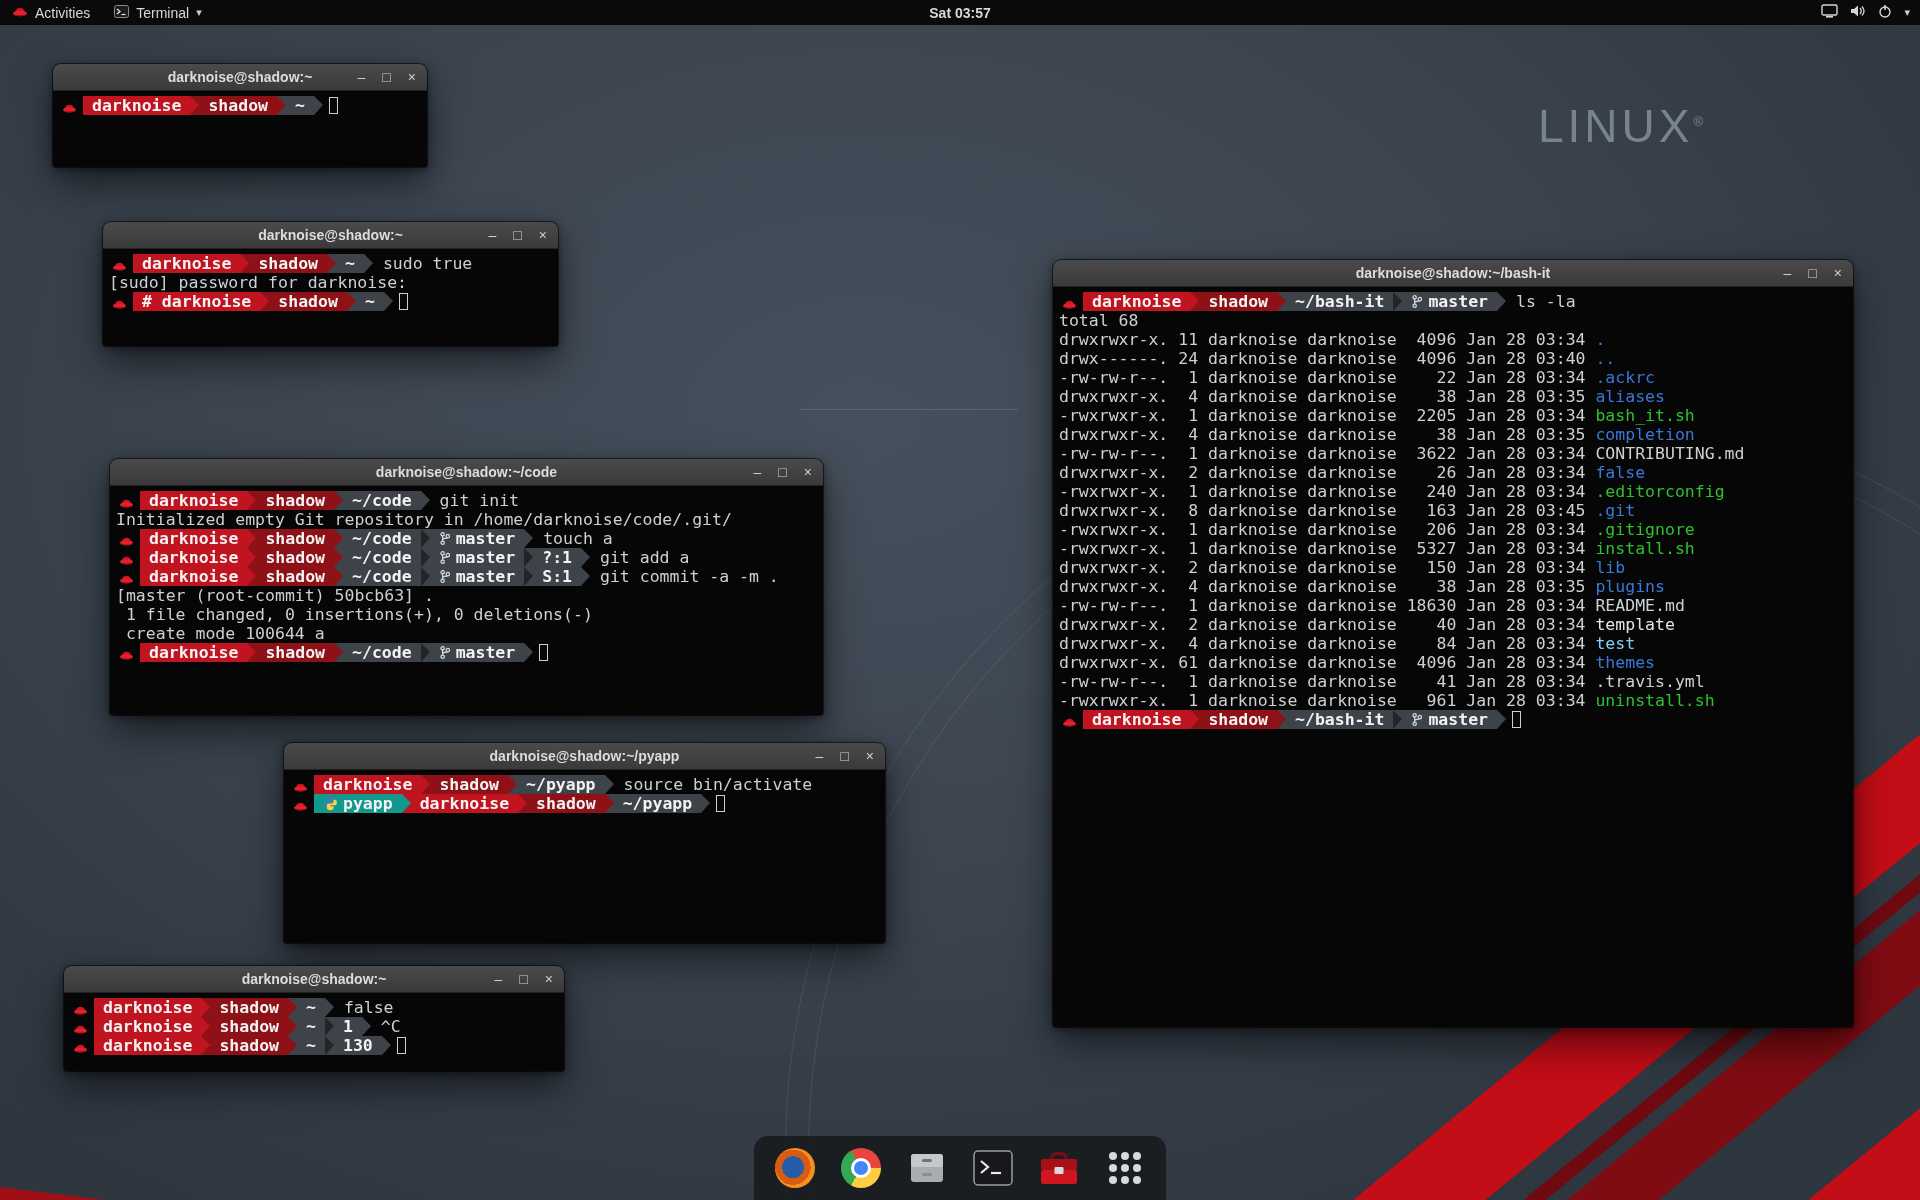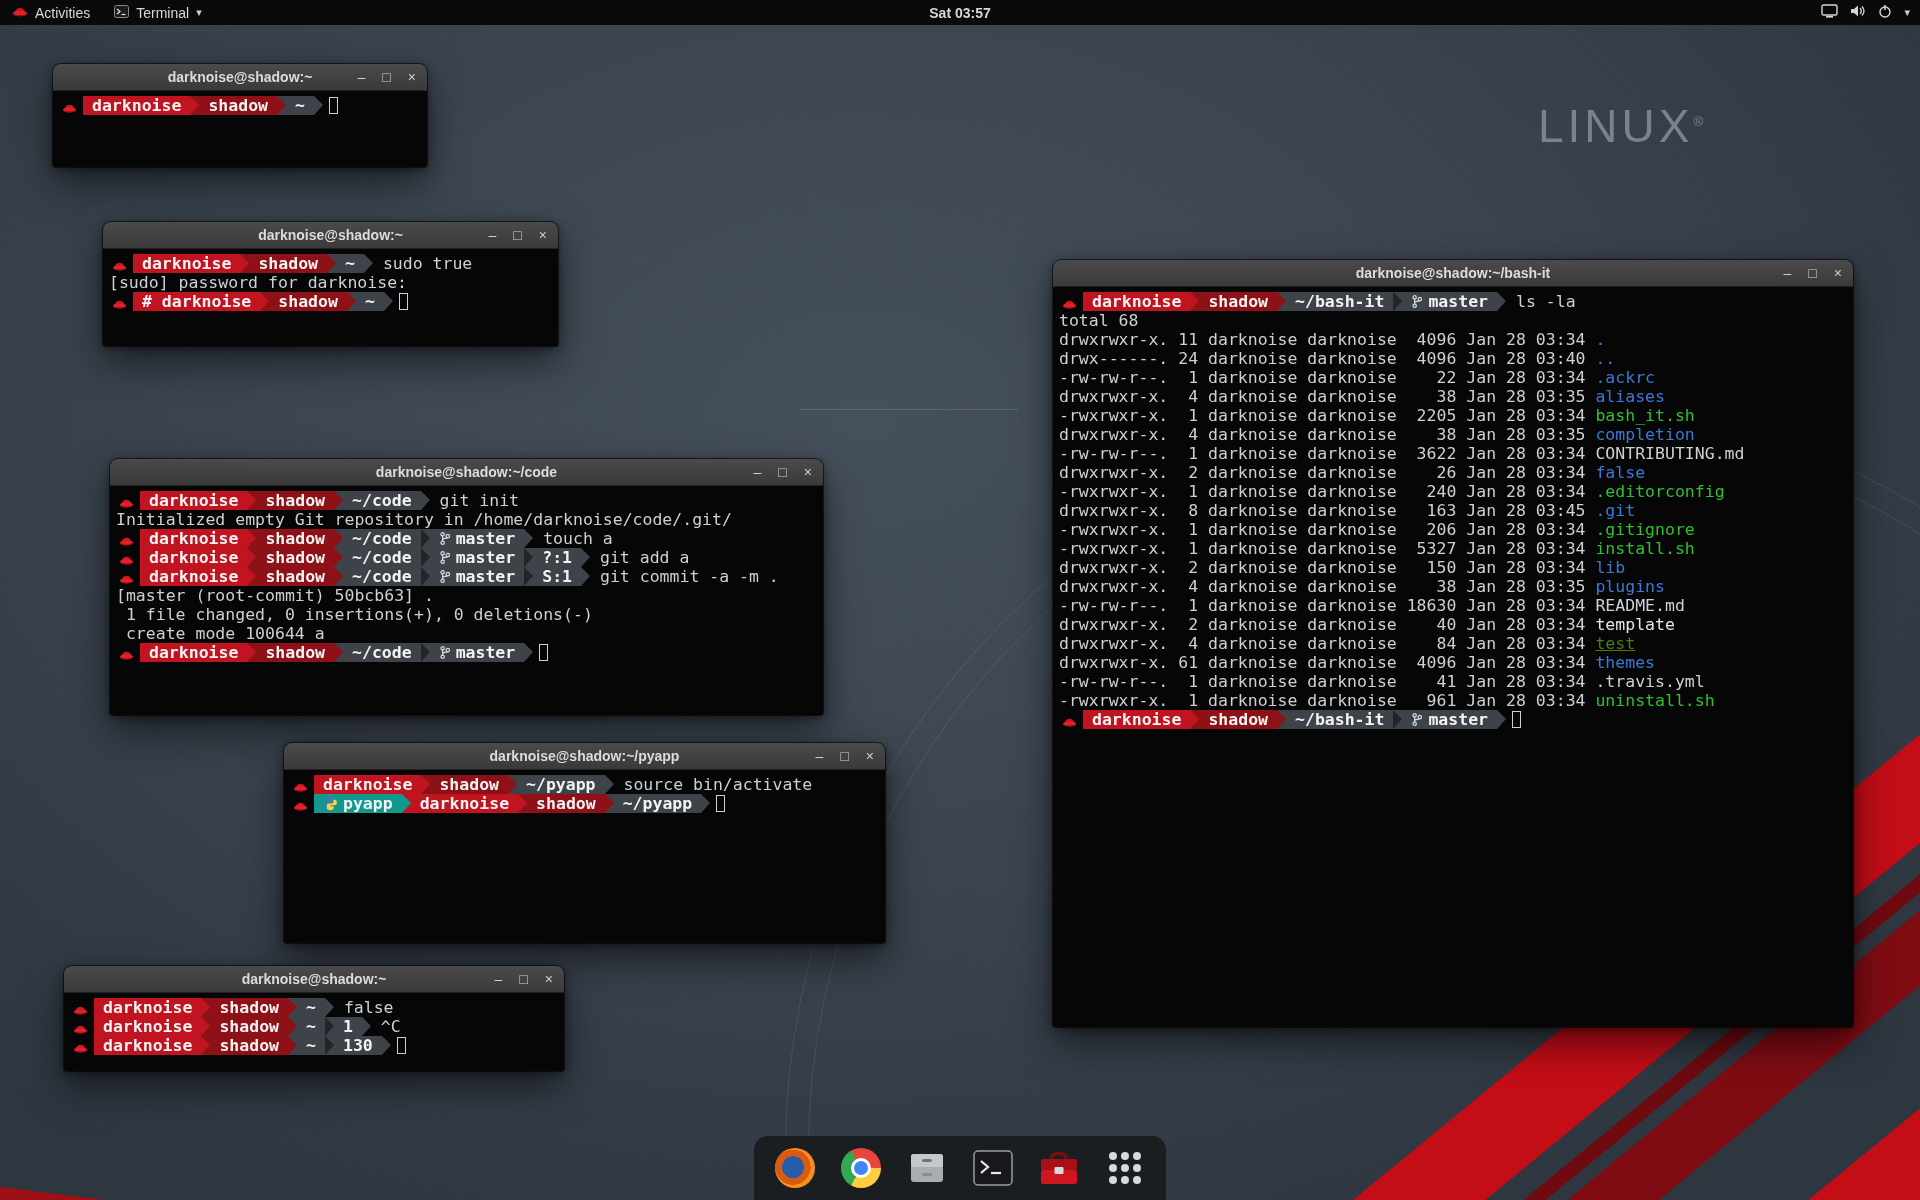--- a/index.html
+++ b/index.html
@@ -324,21 +324,21 @@
         <div class="term-line"><span class="tx">-rw-rw-r--.  1 darknoise darknoise  3622 Jan 28 03:34 </span><span class="tx">CONTRIBUTING.md</span></div>
         <div class="term-line"><span class="tx">drwxrwxr-x.  2 darknoise darknoise    26 Jan 28 03:34 </span><span class="tx" style="color: rgb(59, 120, 216);">false</span></div>
         <div class="term-line"><span class="tx">-rwxrwxr-x.  1 darknoise darknoise   240 Jan 28 03:34 </span><span class="tx" style="color: rgb(47, 193, 47);">.editorconfig</span></div>
         <div class="term-line"><span class="tx">drwxrwxr-x.  8 darknoise darknoise   163 Jan 28 03:45 </span><span class="tx" style="color: rgb(59, 120, 216);">.git</span></div>
         <div class="term-line"><span class="tx">-rwxrwxr-x.  1 darknoise darknoise   206 Jan 28 03:34 </span><span class="tx" style="color: rgb(47, 193, 47);">.gitignore</span></div>
         <div class="term-line"><span class="tx">-rwxrwxr-x.  1 darknoise darknoise  5327 Jan 28 03:34 </span><span class="tx" style="color: rgb(47, 193, 47);">install.sh</span></div>
         <div class="term-line"><span class="tx">drwxrwxr-x.  2 darknoise darknoise   150 Jan 28 03:34 </span><span class="tx" style="color: rgb(59, 120, 216);">lib</span></div>
         <div class="term-line"><span class="tx">drwxrwxr-x.  4 darknoise darknoise    38 Jan 28 03:35 </span><span class="tx" style="color: rgb(59, 120, 216);">plugins</span></div>
         <div class="term-line"><span class="tx">-rw-rw-r--.  1 darknoise darknoise 18630 Jan 28 03:34 </span><span class="tx">README.md</span></div>
         <div class="term-line"><span class="tx">drwxrwxr-x.  2 darknoise darknoise    40 Jan 28 03:34 </span><span class="tx" style="color: #e5e5e5;">template</span></div>
-        <div class="term-line"><span class="tx">drwxrwxr-x.  4 darknoise darknoise    84 Jan 28 03:34 </span><span class="tx" style="color: #4d7c0f; text-decoration: underline;">test</span></div>
+        <div class="term-line"><span class="tx">drwxrwxr-x.  4 darknoise darknoise    84 Jan 28 03:34 </span><span class="tx" style="color: #7dd3fc;">test</span></div>
         <div class="term-line"><span class="tx">drwxrwxr-x. 61 darknoise darknoise  4096 Jan 28 03:34 </span><span class="tx" style="color: rgb(59, 120, 216);">themes</span></div>
         <div class="term-line"><span class="tx">-rw-rw-r--.  1 darknoise darknoise    41 Jan 28 03:34 </span><span class="tx">.travis.yml</span></div>
         <div class="term-line"><span class="tx">-rwxrwxr-x.  1 darknoise darknoise   961 Jan 28 03:34 </span><span class="tx" style="color: rgb(47, 193, 47);">uninstall.sh</span></div>
         <div class="term-line"><span class="hat"><svg width="15" height="13" viewBox="0 0 16 13">
               <path fill="#cf1420" d="M3 8.6C3 5.6 5.2 3.6 8 3.6s5 2 5 5z"></path>
               <ellipse cx="8" cy="9" rx="6.9" ry="2.7" fill="#e2212c"></ellipse>
               <path d="M1.4 9.9c2.2 1.6 11 1.6 13.2 0" stroke="#8a0e14" stroke-width=".9" fill="none"></path>
             </svg></span><span class="seg" style="background: rgb(192, 20, 32);">darknoise</span><span class="parrow" style="background: rgb(143, 17, 24); border-left-color: rgb(192, 20, 32);"></span><span class="seg" style="background: rgb(143, 17, 24);">shadow</span><span class="parrow" style="background: rgb(62, 67, 73); border-left-color: rgb(143, 17, 24);"></span><span class="seg" style="background: rgb(62, 67, 73);">~/bash-it</span><span class="parrow" style="background: rgb(62, 67, 73); border-left-color: rgba(0, 0, 0, 0.45);"></span><span class="seg" style="background: rgb(62, 67, 73);"><span class="seg-icon"><svg width="12" height="15" viewBox="0 0 12 16">
                 <g fill="none" stroke="#d9dce0" stroke-width="1.3">
                   <circle cx="3.5" cy="3.5" r="1.8"></circle>

